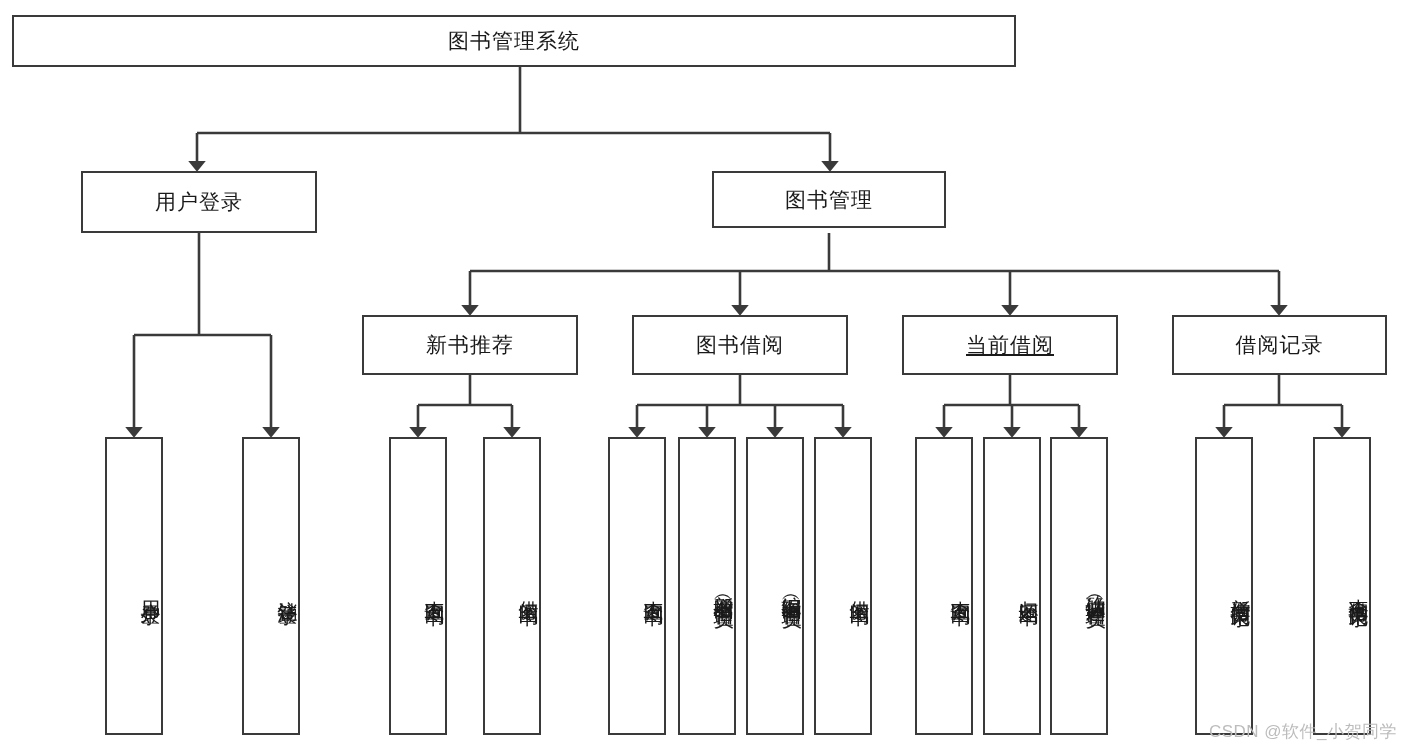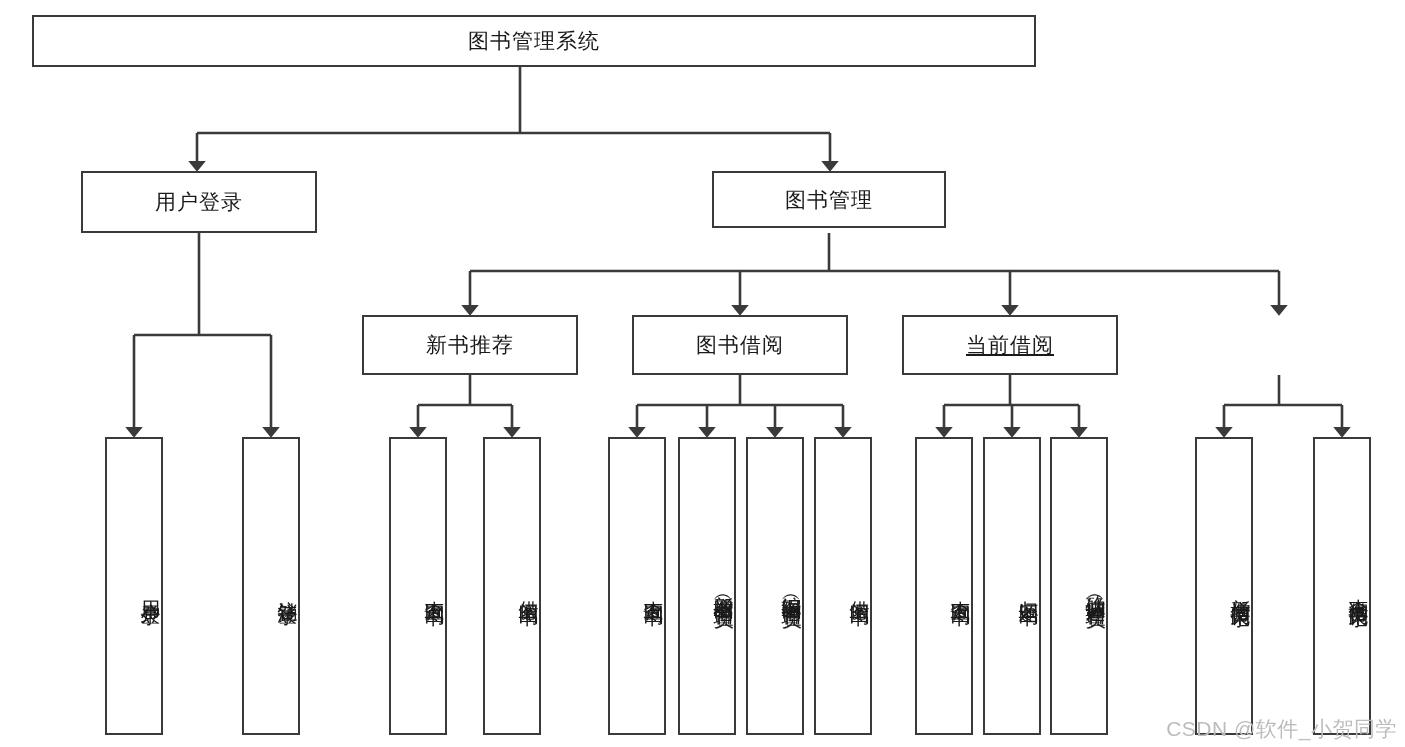--- a/index.html
+++ b/index.html
@@ -55,21 +55,21 @@
     white-space: nowrap;
   }
   .node.vert .lbl {
     writing-mode: vertical-rl;
     text-orientation: upright;
   }
   #watermark {
     position: absolute;
     right: 8px;
     bottom: 4px;
-    font-size: 21px;
+    font-size: 17px;
     color: #bcbcbc;
     z-index: 5;
     white-space: nowrap;
     letter-spacing: 0.5px;
   }
 </style>
 </head>
 <body>
 
 <div id="canvas">
@@ -117,39 +117,42 @@
       <path d="M1012,405 L1012,430" marker-end="url(#arw)"></path>
       <path d="M1079,405 L1079,430" marker-end="url(#arw)"></path>
 
       <path d="M1279,375 L1279,405"></path>
       <path d="M1224,405 L1342,405"></path>
       <path d="M1224,405 L1224,430" marker-end="url(#arw)"></path>
       <path d="M1342,405 L1342,430" marker-end="url(#arw)"></path>
     </g>
   </svg>
 
-  <div class="node horiz" style="left:32px; top:15px; width:1004px; height:52px;">
+  <div class="node horiz" style="left:12px; top:15px; width:1004px; height:52px;">
     <span class="lbl">图书管理系统</span>
   </div>
 
   <div class="node horiz" style="left:81px; top:171px; width:236px; height:62px;">
     <span class="lbl">用户登录</span>
   </div>
   <div class="node horiz" style="left:712px; top:171px; width:234px; height:57px;">
     <span class="lbl">图书管理</span>
   </div>
 
   <div class="node horiz" style="left:632px; top:315px; width:216px; height:60px;">
     <span class="lbl">图书借阅</span>
   </div>
   <div class="node horiz" style="left:362px; top:315px; width:216px; height:60px;">
     <span class="lbl">新书推荐</span>
   </div>
   <div class="node horiz" style="left:902px; top:315px; width:216px; height:60px;text-decoration:underline;">
     <span class="lbl">当前借阅</span>
+  </div>
+  <div class="node horiz" style="left:1172px; top:315px; width:215px; height:60px;">
+    <span class="lbl">借阅记录</span>
   </div>
 
   <div class="node vert" style="left:105px; top:437px; width:58px; height:298px;">
     <span class="lbl">用户登录</span>
   </div>
   <div class="node vert" style="left:242px; top:437px; width:58px; height:298px;">
     <span class="lbl">注销登录</span>
   </div>
   <div class="node vert" style="left:389px; top:437px; width:58px; height:298px;">
     <span class="lbl">查询图书</span>

